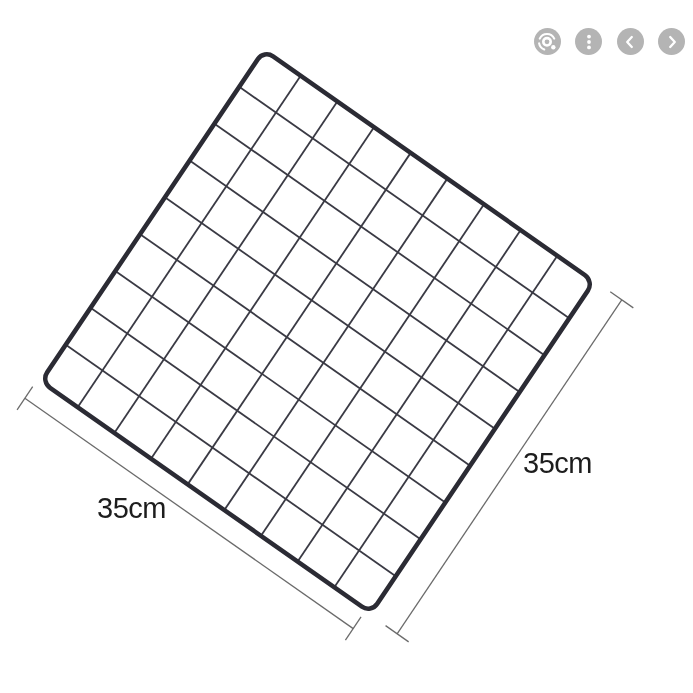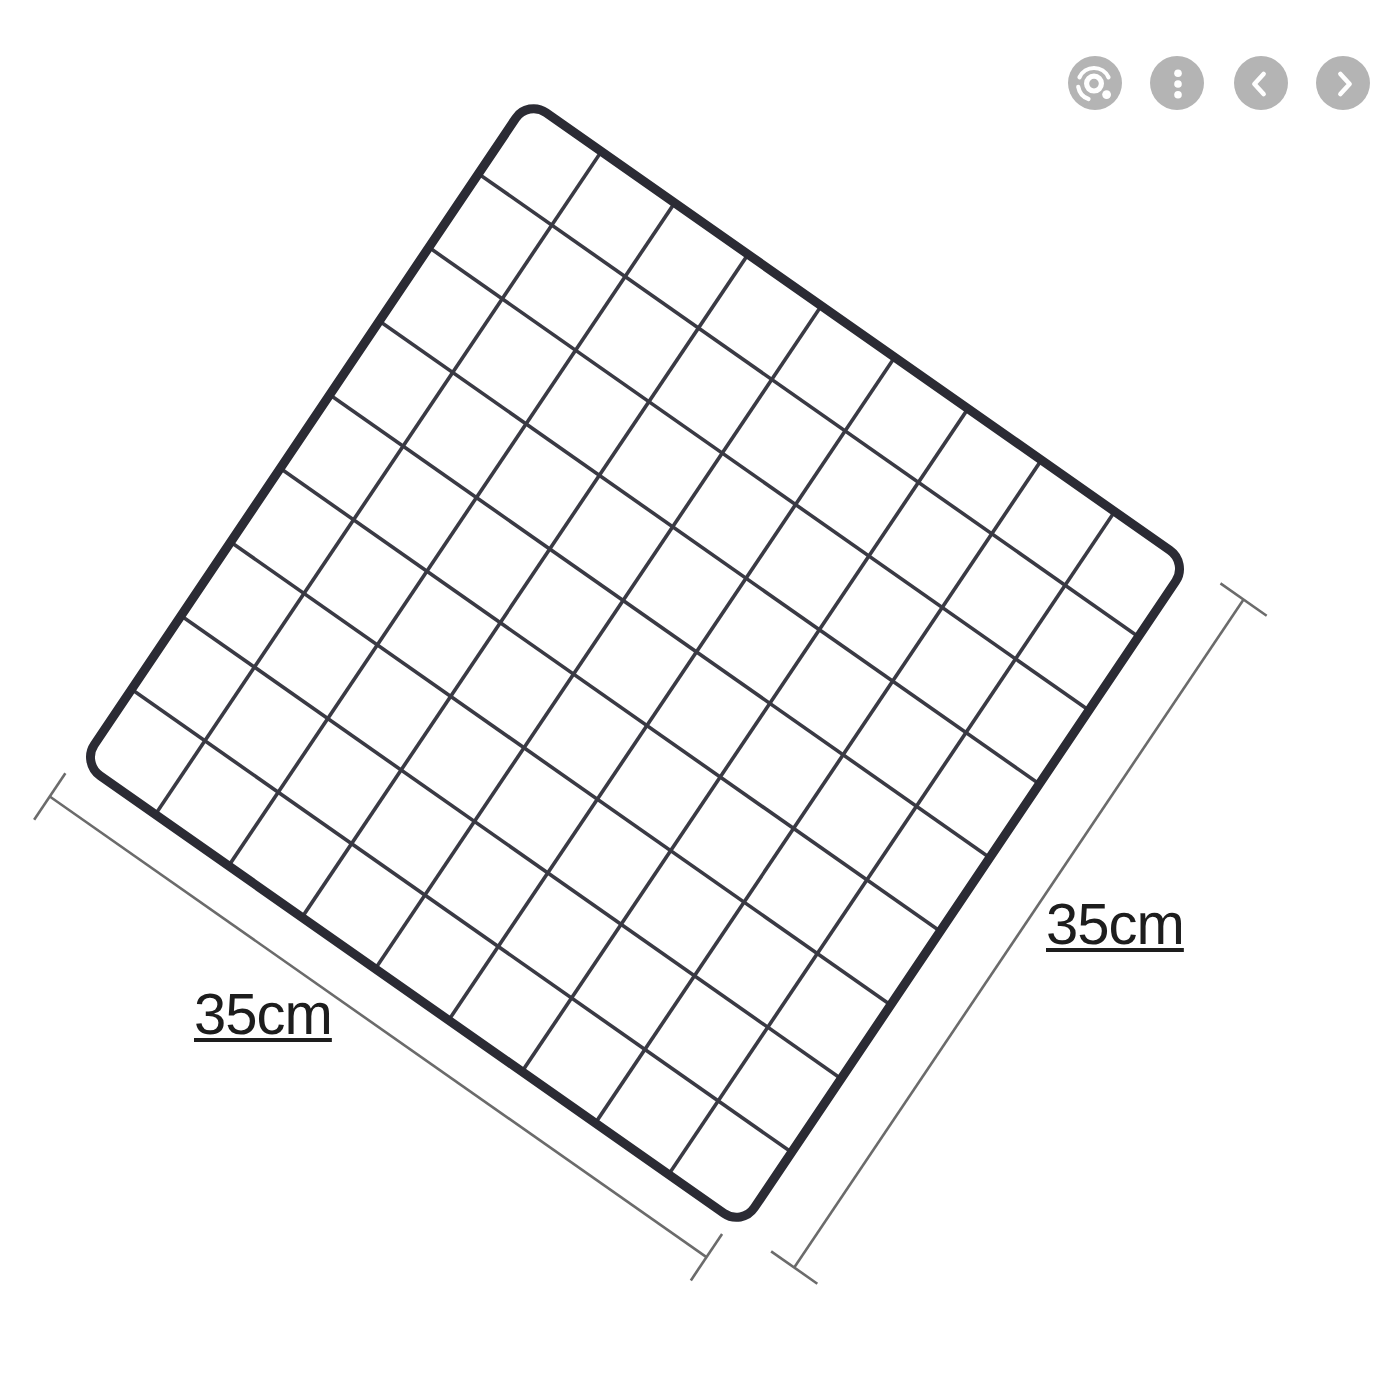--- a/index.html
+++ b/index.html
@@ -5,21 +5,21 @@
   html,body{margin:0;padding:0;}
   body{
     width:693px;height:693px;position:relative;overflow:hidden;
     background:#ffffff;
     font-family:"Liberation Sans", sans-serif;
   }
   .viewer{position:absolute;inset:0;}
   svg.scene{position:absolute;left:0;top:0;display:block;}
   .dim-label{
     position:absolute;font-size:29px;line-height:1;color:#1d1d1d;
-    letter-spacing:-0.5px;white-space:nowrap;user-select:none;text-decoration:underline;
+    letter-spacing:-0.5px;white-space:nowrap;user-select:none;
   }
   .dim-label.bottom{left:97px;top:494px;}
   .dim-label.right{left:523px;top:449px;}
   .toolbar{
     position:absolute;top:28px;right:8px;
     display:flex;gap:14.5px;align-items:center;
   }
   .circle-btn{
     width:27px;height:27px;border-radius:50%;border:none;padding:0;margin:0;
     display:flex;align-items:center;justify-content:center;cursor:pointer;

